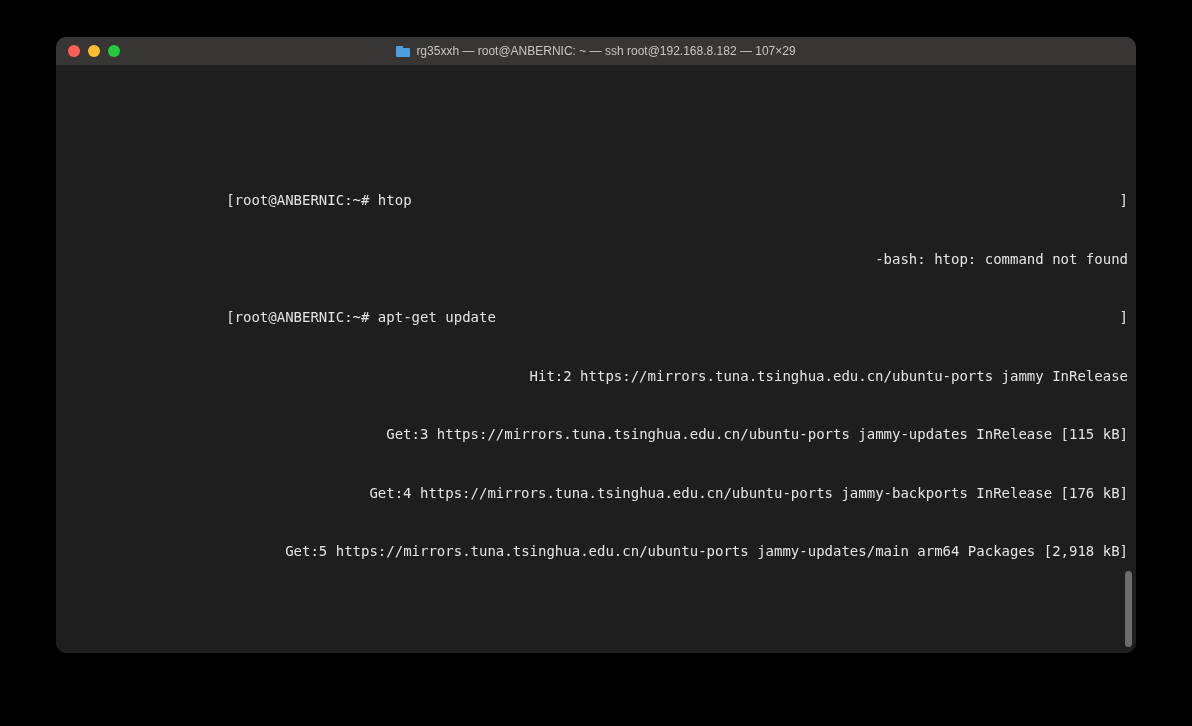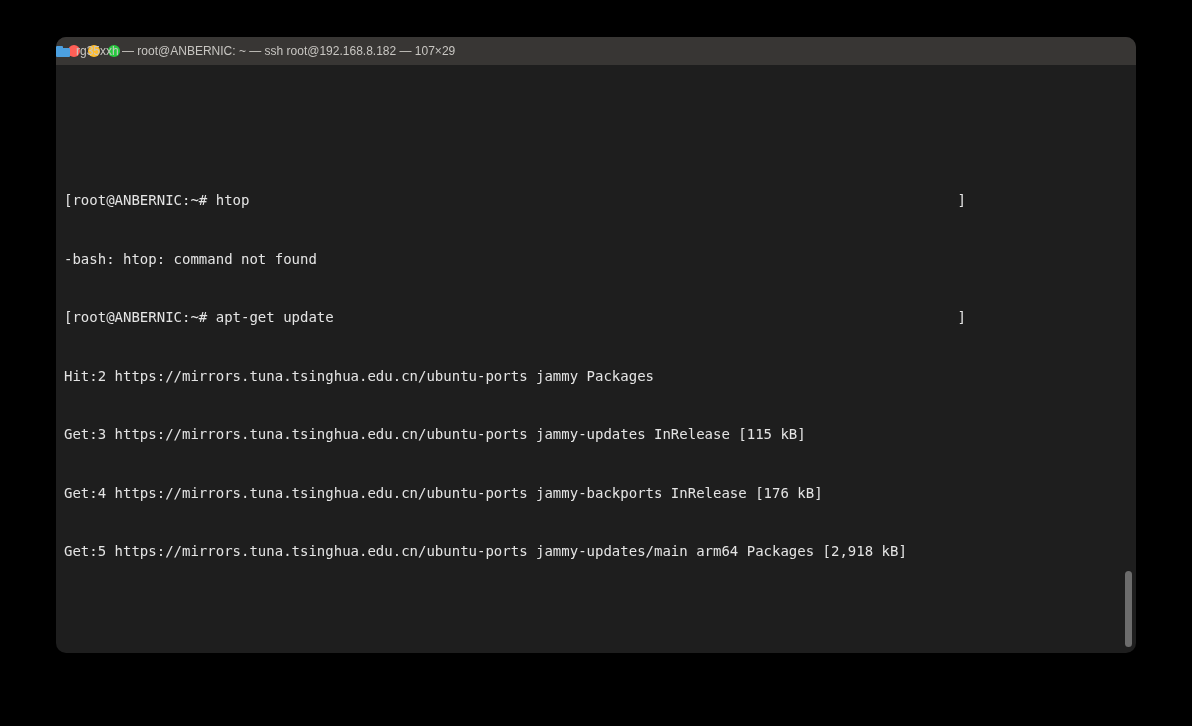--- a/index.html
+++ b/index.html
@@ -43,20 +43,21 @@
   .tl.yellow { background: #ffbd2e; }
   .tl.green { background: #27c93f; }
   .title-center {
     position: absolute;
     left: 0;
     right: 0;
     text-align: center;
     pointer-events: none;
     display: flex;
     align-items: center;
+    justify-content: center;
     gap: 6px;
   }
   .title-center span {
     color: #c8c6c2;
     font-size: 12px;
     font-family: -apple-system, BlinkMacSystemFont, "Helvetica Neue", sans-serif;
   }
   .folder-icon {
     width: 14px;
     height: 11px;
@@ -88,20 +89,21 @@
     top: 28px;
     left: 0;
     right: 0;
     bottom: 0;
     padding: 6px 8px 14px 8px;
     color: #e4e4e4;
     font-size: 14px;
     line-height: 19.5px;
     white-space: pre;
     overflow: hidden;
+    text-align: right;
   }
   .scrollbar {
     position: absolute;
     right: 2px;
     top: 28px;
     bottom: 0;
     width: 14px;
   }
   .scroll-thumb {
     position: absolute;
@@ -126,21 +128,21 @@
       <span class="folder-icon"></span>
       <span>rg35xxh — root@ANBERNIC: ~ — ssh root@192.168.8.182 — 107×29</span>
     </div>
   </div>
 
   <div class="term-body">
     <div style="height:42px"></div>
     <span class="line">[root@ANBERNIC:~# htop                                                                                    ]</span>
     <span class="line">-bash: htop: command not found</span>
     <span class="line">[root@ANBERNIC:~# apt-get update                                                                          ]</span>
-    <span class="line">Hit:2 https://mirrors.tuna.tsinghua.edu.cn/ubuntu-ports jammy Packages</span>
+    <span class="line">Hit:2 https://mirrors.tuna.tsinghua.edu.cn/ubuntu-ports jammy InRelease</span>
     <span class="line">Get:3 https://mirrors.tuna.tsinghua.edu.cn/ubuntu-ports jammy-updates InRelease [115 kB]</span>
     <span class="line">Get:4 https://mirrors.tuna.tsinghua.edu.cn/ubuntu-ports jammy-backports InRelease [176 kB]</span>
     <span class="line">Get:5 https://mirrors.tuna.tsinghua.edu.cn/ubuntu-ports jammy-updates/main arm64 Packages [2,918 kB]</span>
     
     
     
     
     
     
     

